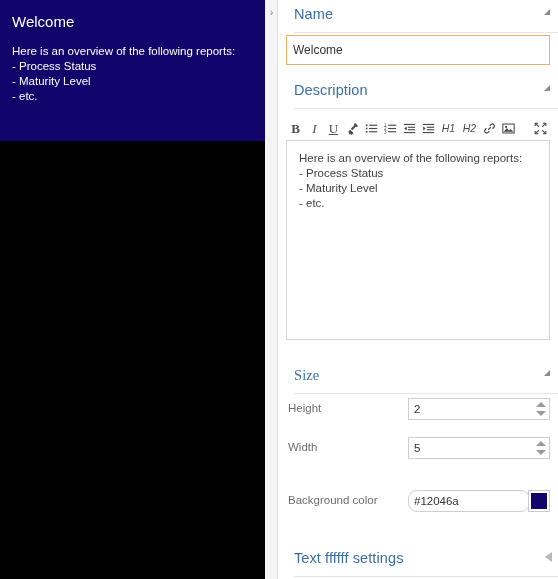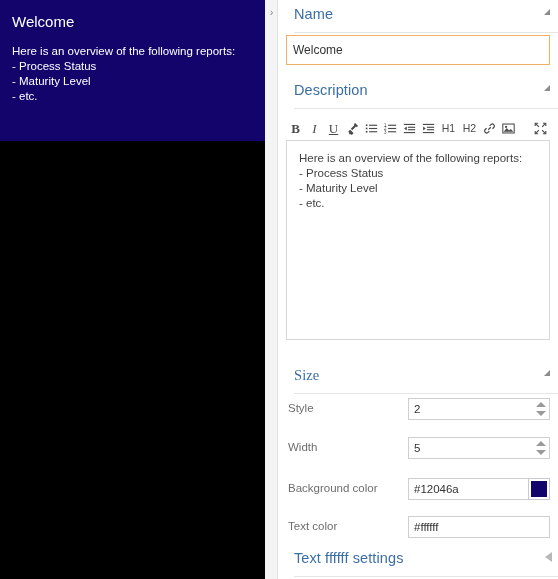--- a/index.html
+++ b/index.html
@@ -160,21 +160,21 @@
     height: 20px;
     display: inline-flex;
     align-items: center;
     justify-content: center;
     font-size: 11.5px;
     color: #4a4a4a;
     cursor: pointer;
     user-select: none;
     line-height: 1;
   }
-  .tb-btn.wide { width: 21px; font-size: 10.5px; }
+  .tb-btn.wide { width: 21px; font-size: 10.5px; font-style: italic; }
   .tb-spacer { flex: 1 1 auto; }
 
   
   #desc-box {
     position: absolute;
     left: 8px;
     top: 140px;
     width: 264px;
     height: 200px;
     box-sizing: border-box;
@@ -212,21 +212,21 @@
     height: 22px;
     box-sizing: border-box;
     border: 1px solid #cfcfcf;
     background: #ffffff;
     font-family: "Liberation Sans", sans-serif;
     font-size: 11.5px;
     color: #333333;
     padding: 0 5px;
     outline: none;
   }
-  .prop-input.narrow { width: 122px; }
+  .prop-input.narrow { width: 122px; border-radius: 9px; }
   .spinner {
     position: absolute;
     right: 4px;
     top: 2px;
     width: 11px;
     height: 18px;
     display: flex;
     flex-direction: column;
     justify-content: space-around;
     align-items: center;
@@ -384,50 +384,46 @@
   </div>
 
   <div class="section-head" style="position:absolute; left:8px; top:363px; width:264px;font-family:Liberation Serif, serif;">
     <div class="sh-title">Size</div>
     <div class="sh-toggle">
         <i class="arrow-collapse"></i>
       </div>
   </div>
 
   <div class="prop-row" style="top:398px;">
-    <div class="prop-label">Style</div>
+    <div class="prop-label">Height</div>
     <input class="prop-input" type="text" value="2" style="">
     <div class="spinner">
       <i class="spin-up"></i>
       <i class="spin-down"></i>
     </div>
   </div>
 
   <div class="prop-row" style="top:421px;margin-top:16px;">
     <div class="prop-label">Width</div>
     <input class="prop-input" type="text" value="5" style="">
     <div class="spinner">
       <i class="spin-up"></i>
       <i class="spin-down"></i>
     </div>
   </div>
 
 
-  <div class="prop-row" style="top:478px;">
+  <div class="prop-row" style="top:490px;">
     <div class="prop-label">Background color</div>
     <input class="prop-input narrow" type="text" value="#12046a" style="">
     <div class="color-swatch">
         <i id="bg-swatch" style="background: rgb(18, 4, 106);"></i>
       </div>
   </div>
 
-  <div class="prop-row" style="top:516px;">
-    <div class="prop-label">Text color</div>
-    <input class="prop-input" type="text" value="#ffffff" style="">
-  </div>
 
   <div class="section-head" style="position:absolute; left:8px; top:546px; width:264px;">
     <div class="sh-title">Text ffffff settings</div>
     <div class="sh-toggle">
         <i class="arrow-expand"></i>
       </div>
   </div>
 
 </div>
 

